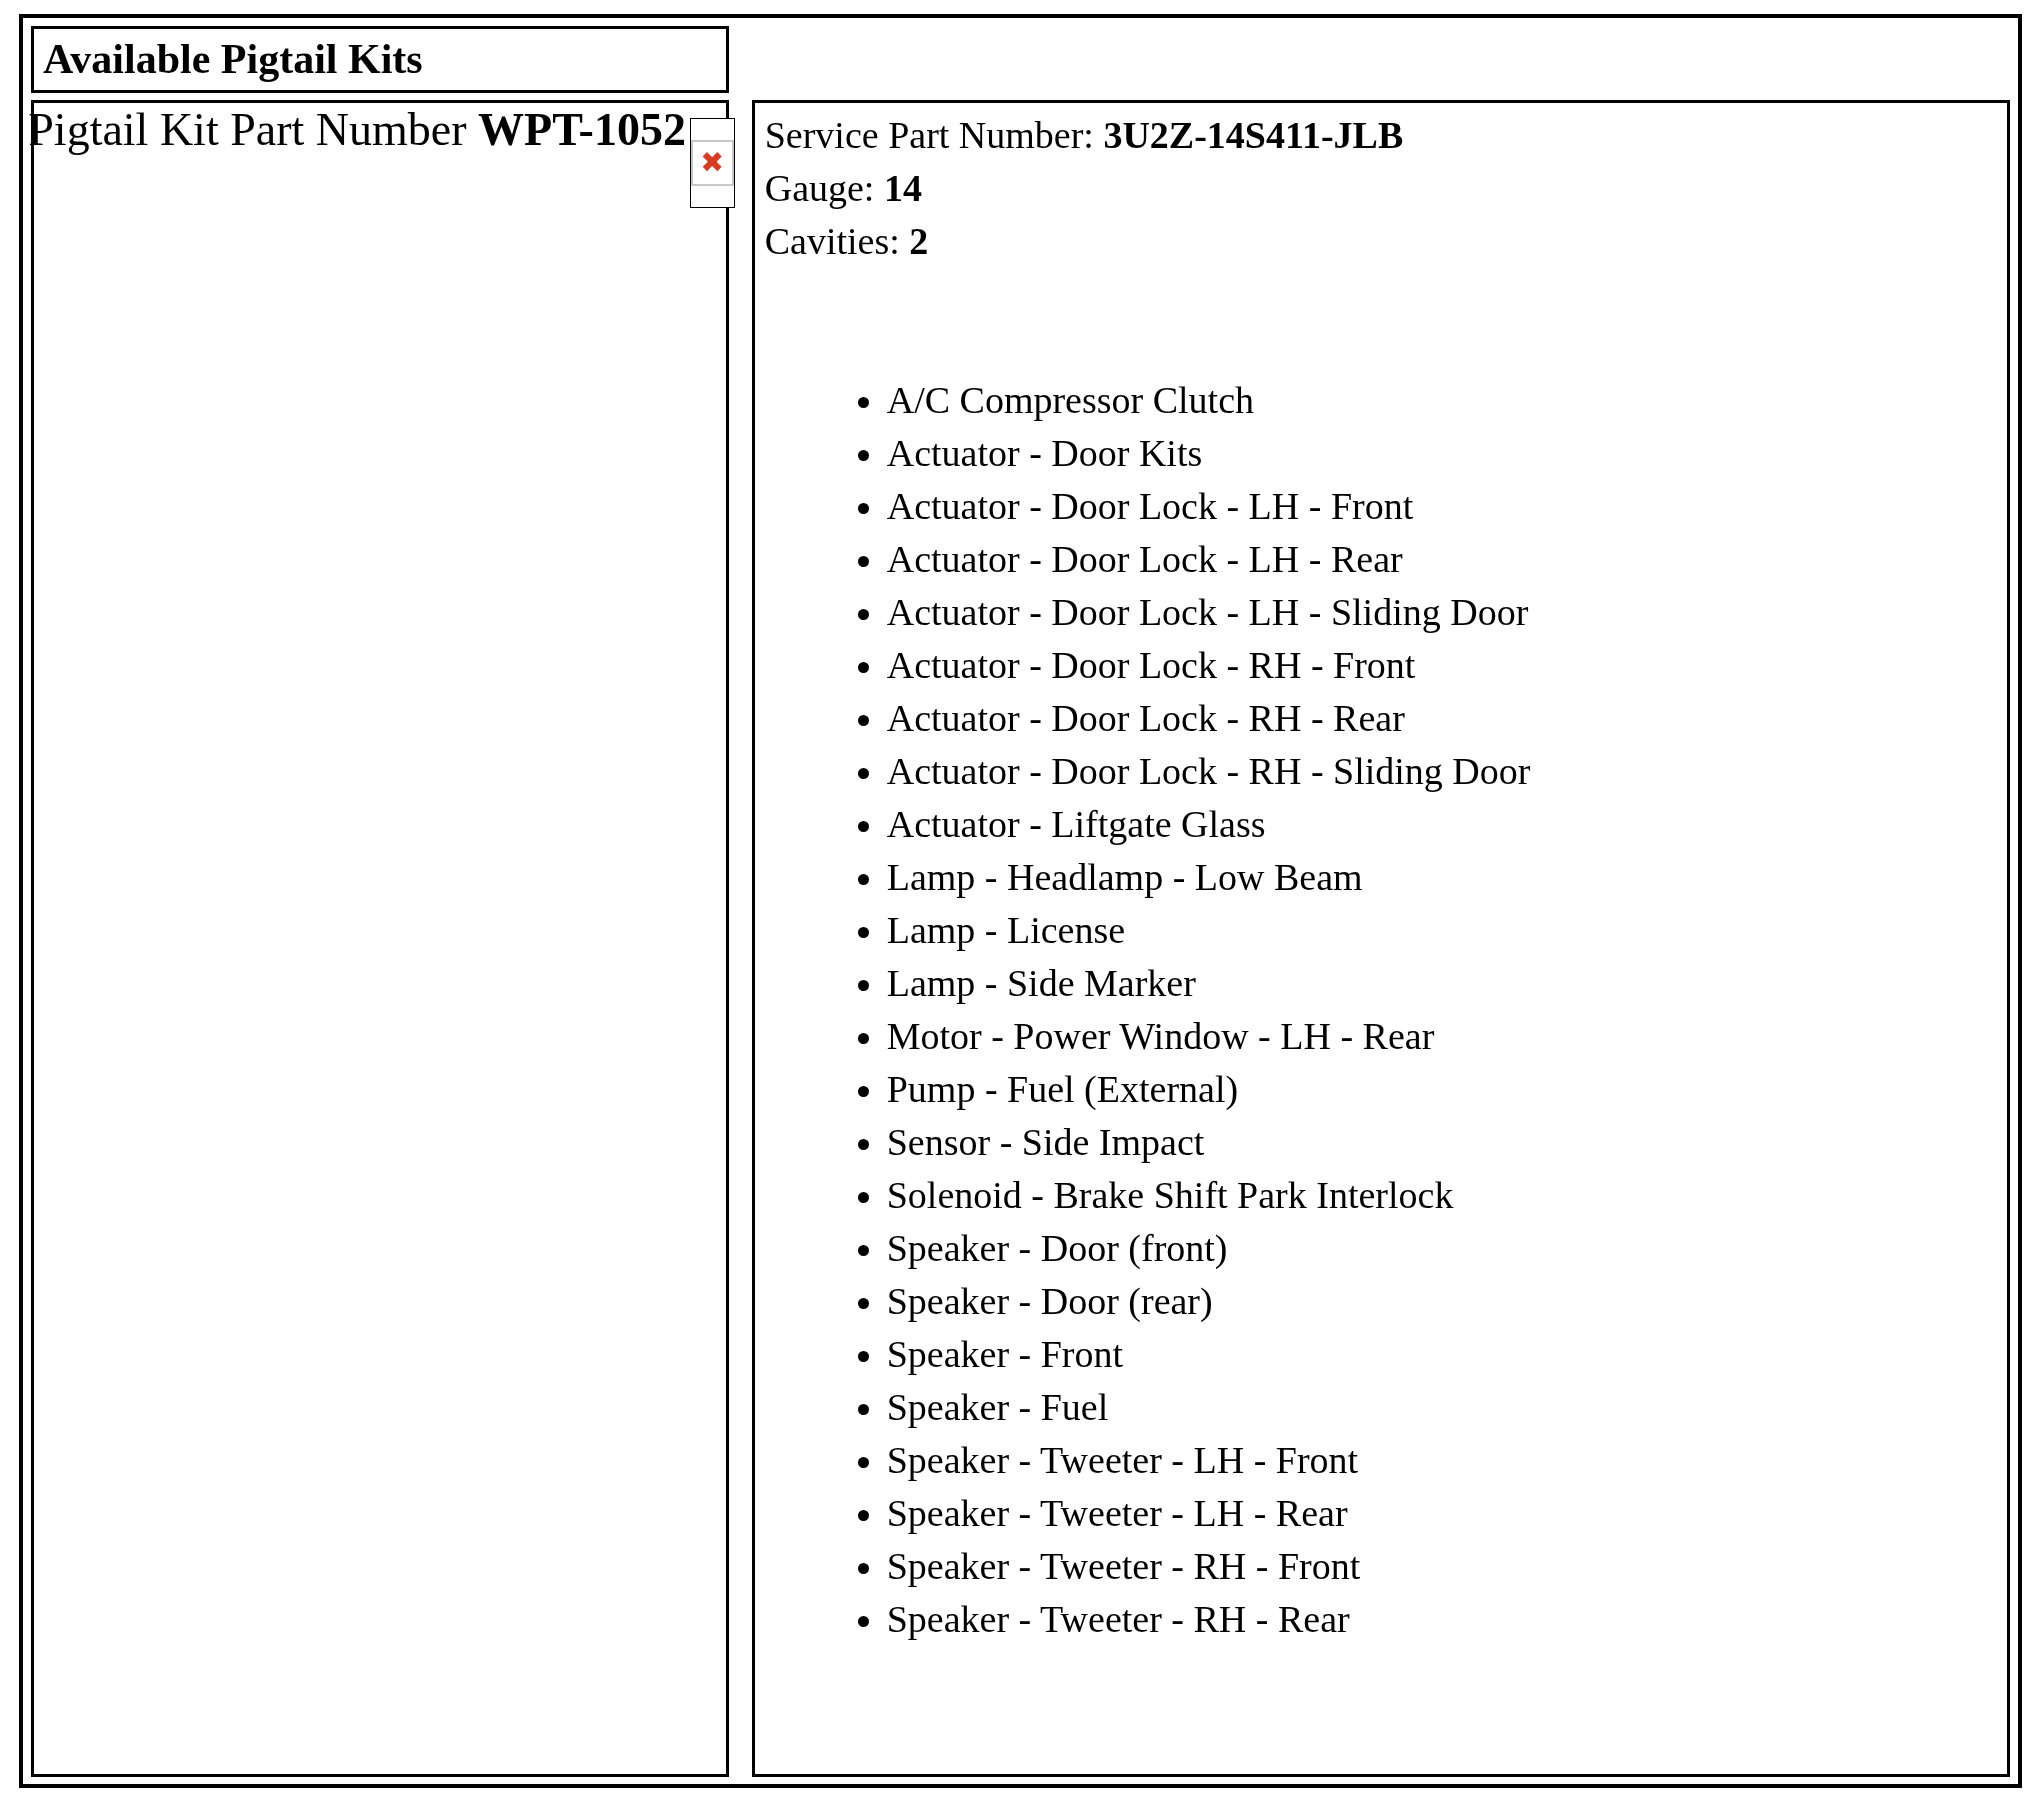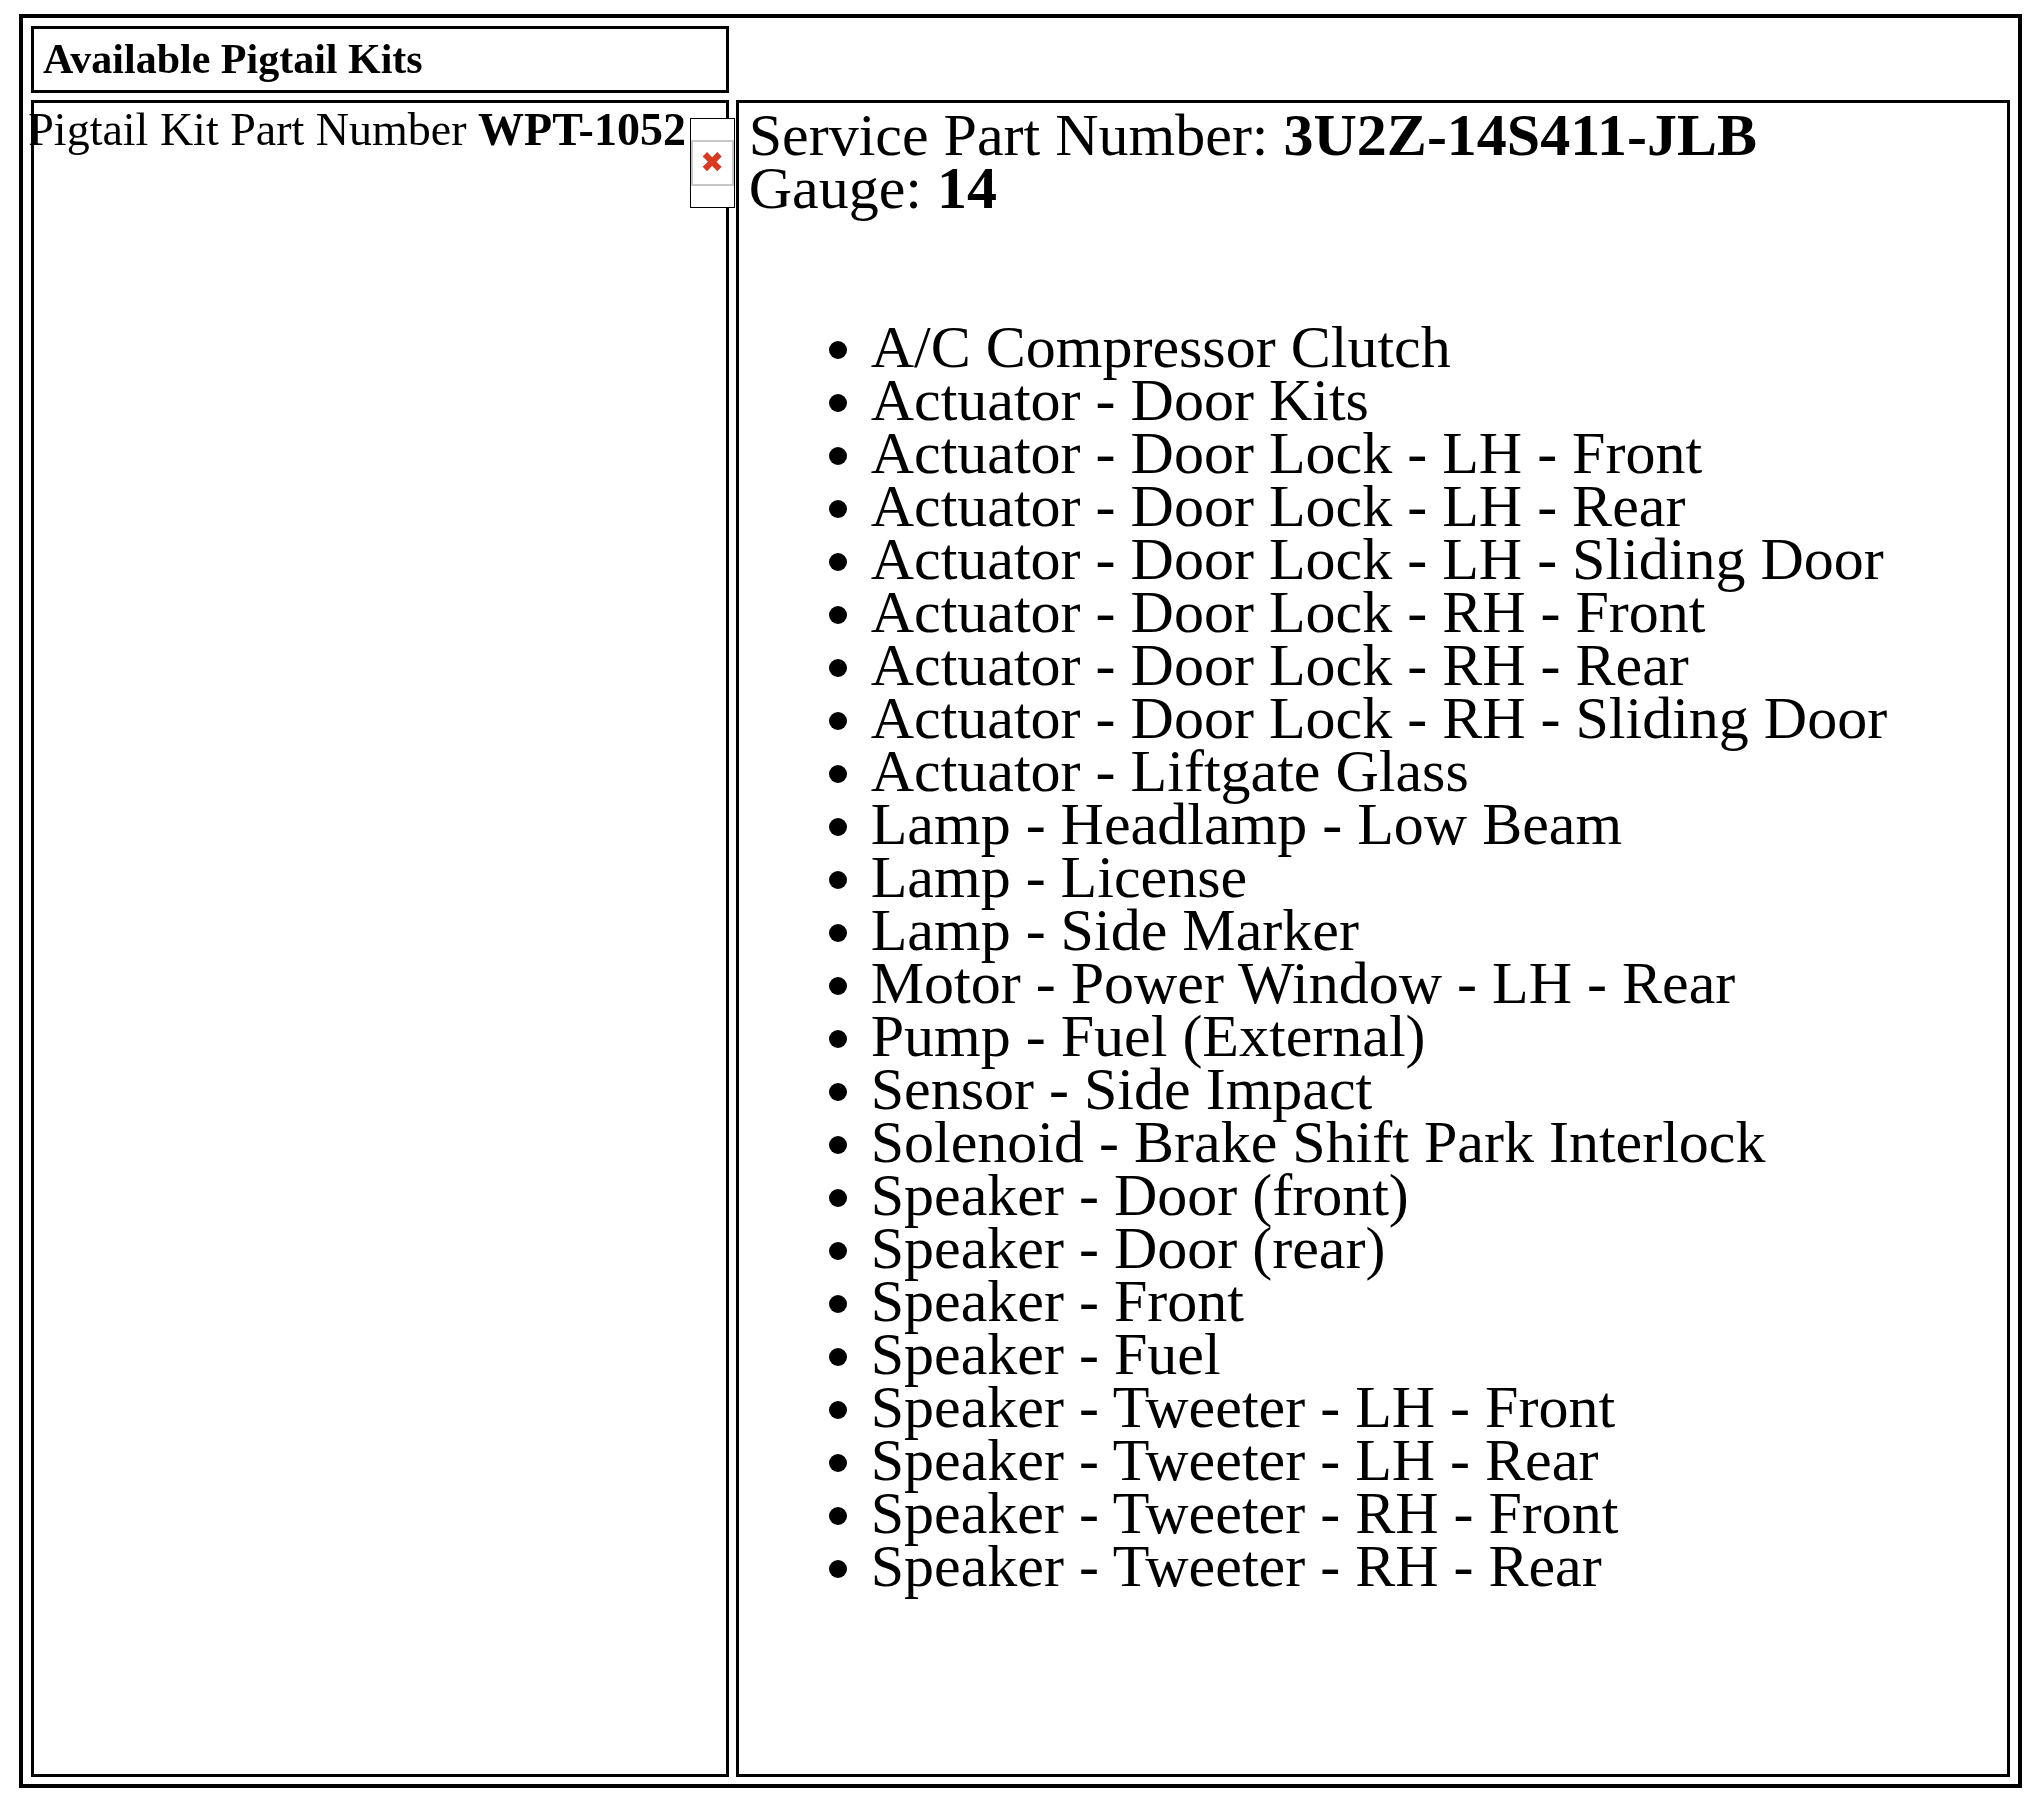--- a/index.html
+++ b/index.html
@@ -90,23 +90,24 @@
   .red-x {
     font-family: "DejaVu Sans", sans-serif;
     font-weight: bold;
     font-size: 28.5px;
     line-height: 28.5px;
     color: #d83a22;
   }
 
   .details-cell {
     padding: 5.7px 9.5px;
-    font-size: 60px;
+    font-size: 38px;
     line-height: 53px;
     overflow: hidden;
+    margin-left: 16px;
   }
   .field-line { white-space: nowrap; }
   .field-line .bold-val { font-weight: bold; }
   .blank-line { height: 53px; }
   .uses-heading { }
   ul.uses-list {
     margin: 0;
     padding: 0 0 0 122px;
     list-style: disc;
   }
@@ -141,20 +142,23 @@
     </div>
 
     <div class="cell col-right details-cell">
 
       <div class="field-line">
         <span>Service Part Number: </span><span class="bold-val">3U2Z-14S411-JLB</span>
       </div>
       <div class="field-line">
         <span>Gauge: </span><span class="bold-val">14</span>
       </div>
+      <div class="field-line">
+        <span>Cavities: </span><span class="bold-val">2</span>
+      </div>
 
       <div class="blank-line"></div>
 
 
       <div class="blank-line"></div>
 
       <ul class="uses-list">
         <li>A/C Compressor Clutch</li>
         <li>Actuator - Door Kits</li>
         <li>Actuator - Door Lock - LH - Front</li>

